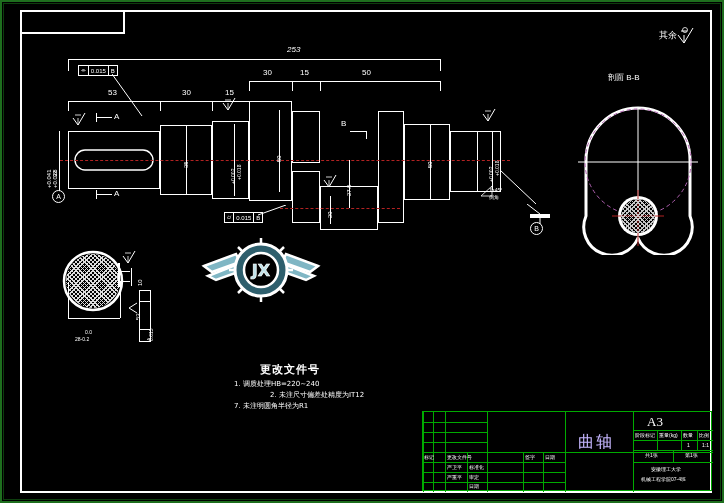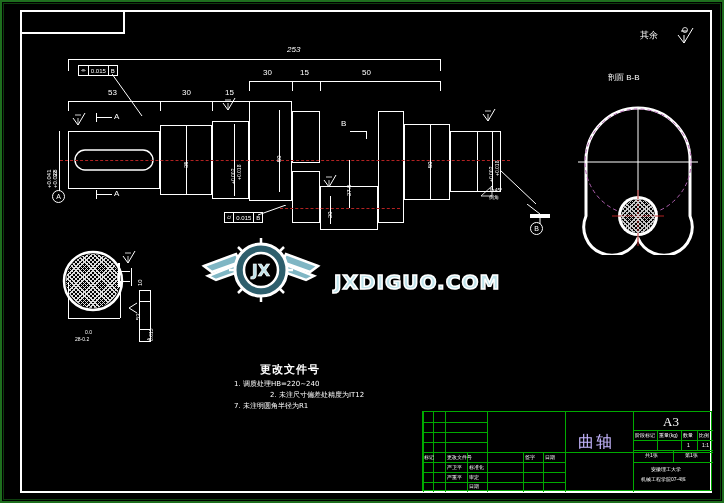--- a/index.html
+++ b/index.html
@@ -163,21 +163,21 @@
 <body>
 
 <div id="screen">
 
   <div class="win-border"></div>
   <div class="win-border2"></div>
 
   <div class="sheet-frame"></div>
   <div class="sheet-tab"></div>
 
-  <div class="txt" style="left:640px; top:31px; font-size:9px;">其余</div>
+  <div class="txt" style="left:659px; top:31px; font-size:9px;">其余</div>
   <svg style="position:absolute; left:676px; top:26px;" width="18" height="18">
     <path d="M2,9 L8,17 L17,2" stroke="#fff" stroke-width="1" fill="none"></path>
     <path d="M8,17 L8,9 M5,5 L11,5" stroke="#fff" stroke-width="1" fill="none"></path>
     <circle cx="9" cy="4" r="2.5" stroke="#fff" stroke-width="0.8" fill="none"></circle>
   </svg>
 
   <div class="ln lnh" style="left:68px; top:59px; width:372px;"></div>
   <div class="ln lnv" style="left:68px; top:59px; height:12px;"></div>
   <div class="ln lnv" style="left:440px; top:59px; height:12px;"></div>
   <div class="txt" style="left:287px; top:46px;font-style:italic;">253</div>
@@ -399,21 +399,20 @@
           <line x1="26" y1="0" x2="32" y2="0"></line>
           <line x1="18" y1="18" x2="23" y2="23"></line>
           <line x1="0" y1="26" x2="0" y2="32"></line>
           <line x1="-18" y1="18" x2="-23" y2="23"></line>
           <line x1="-26" y1="0" x2="-32" y2="0"></line>
           <line x1="-18" y1="-18" x2="-23" y2="-23"></line>
         </g>
       </g>
       <text x="65" y="44" font-family="DejaVu Sans, sans-serif" font-size="16" font-weight="bold" fill="#bfe3ea" text-anchor="middle" stroke="#ffffff" stroke-width="0.6">JX</text>
     </svg>
-    <div class="wm-sub">JXDIGUO.COM</div>
   </div>
 
   <div class="tech-title" style="left:260px; top:362px;">更改文件号</div>
   <div class="tech-line" style="left:234px; top:379px;">1. 调质处理HB=220~240</div>
   <div class="tech-line" style="left:234px; top:390px;margin-left:36px;">2. 未注尺寸偏差处精度为IT12</div>
   <div class="tech-line" style="left:234px; top:401px;">7. 未注明圆角半径为R1</div>
 
   <div class="tb">
 
     <div class="g gv" style="left:64px; top:0; height:80px;"></div>
@@ -440,21 +439,21 @@
     <div class="tbtxt" style="left:24px; top:53px;">严卫平</div>
     <div class="tbtxt" style="left:46px; top:53px;">标准化</div>
     <div class="tbtxt" style="left:24px; top:63px;">严重平</div>
     <div class="tbtxt" style="left:46px; top:63px;">审定</div>
     <div class="tbtxt" style="left:46px; top:72px;">日期</div>
 
     <div class="g gh" style="left:142px; top:40px; width:148px;"></div>
     <div class="g gv" style="left:210px; top:0px; height:80px;"></div>
     <div class="tb-part" style="left:155px; top:20px;">曲轴</div>
 
-    <div class="tb-a3" style="left:240px; top:2px;">A3</div>
+    <div class="tb-a3" style="left:224px; top:2px;">A3</div>
     <div class="g gh" style="left:210px; top:18px; width:80px;"></div>
     <div class="g gh" style="left:210px; top:28px; width:80px;"></div>
     <div class="g gh" style="left:210px; top:38px; width:80px;"></div>
     <div class="g gh" style="left:210px; top:50px; width:80px;"></div>
     <div class="g gv" style="left:234px; top:18px; height:20px;"></div>
     <div class="g gv" style="left:258px; top:18px; height:20px;"></div>
     <div class="g gv" style="left:274px; top:18px; height:20px;"></div>
     <div class="g gv" style="left:250px; top:38px; height:12px;"></div>
 
     <div class="tbtxt" style="left:212px; top:21px;">阶段标记</div>

